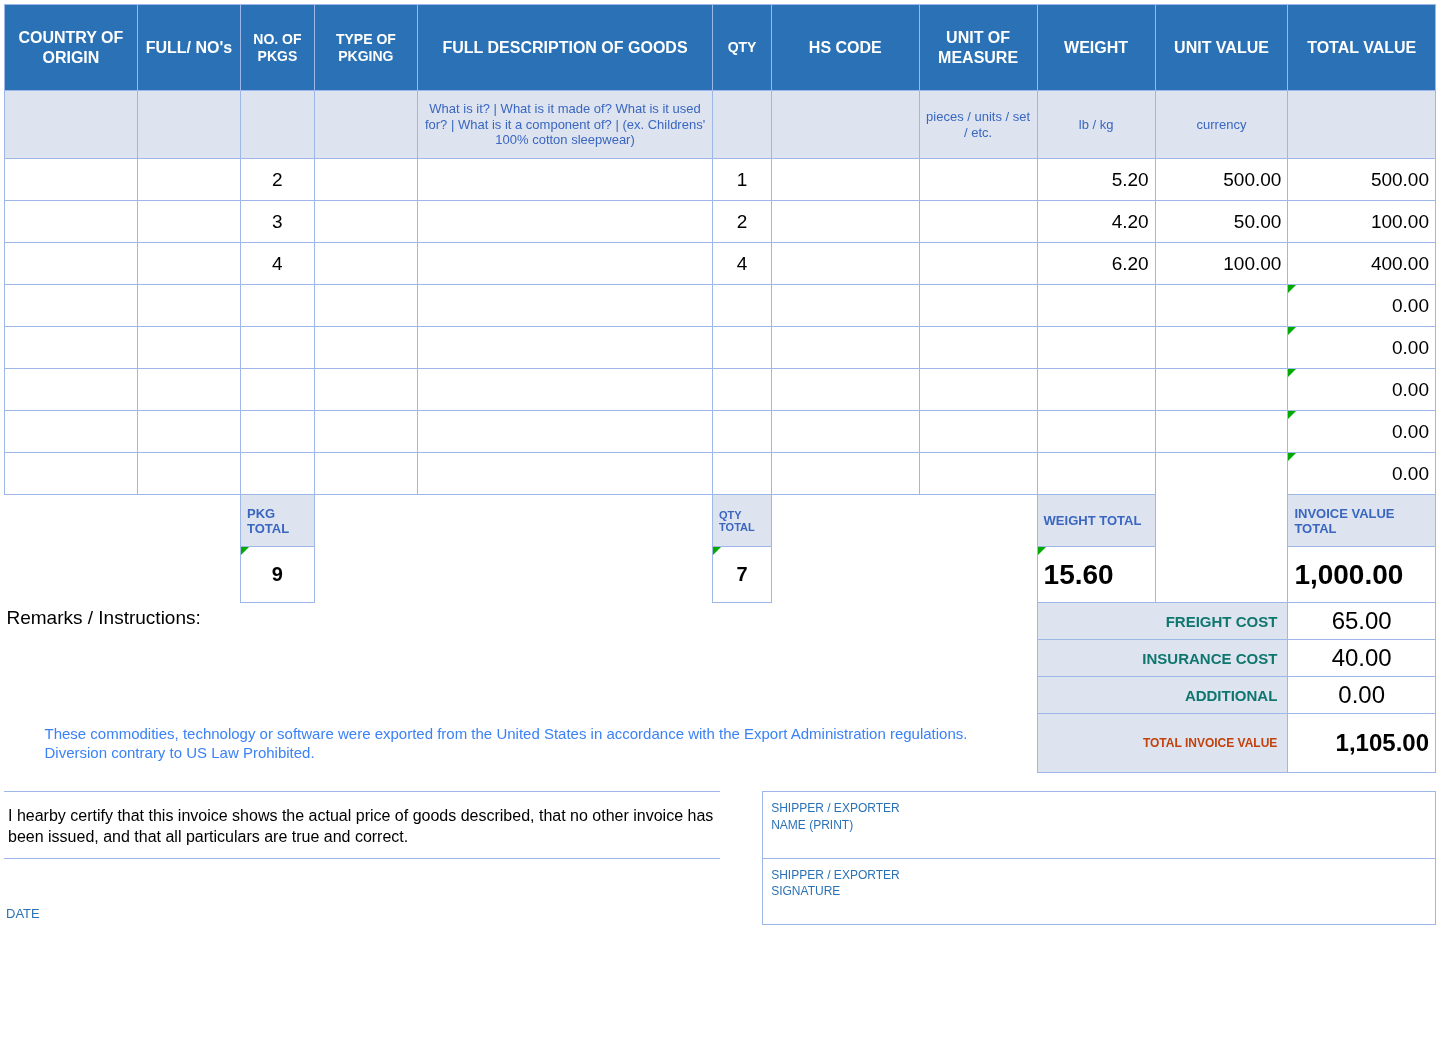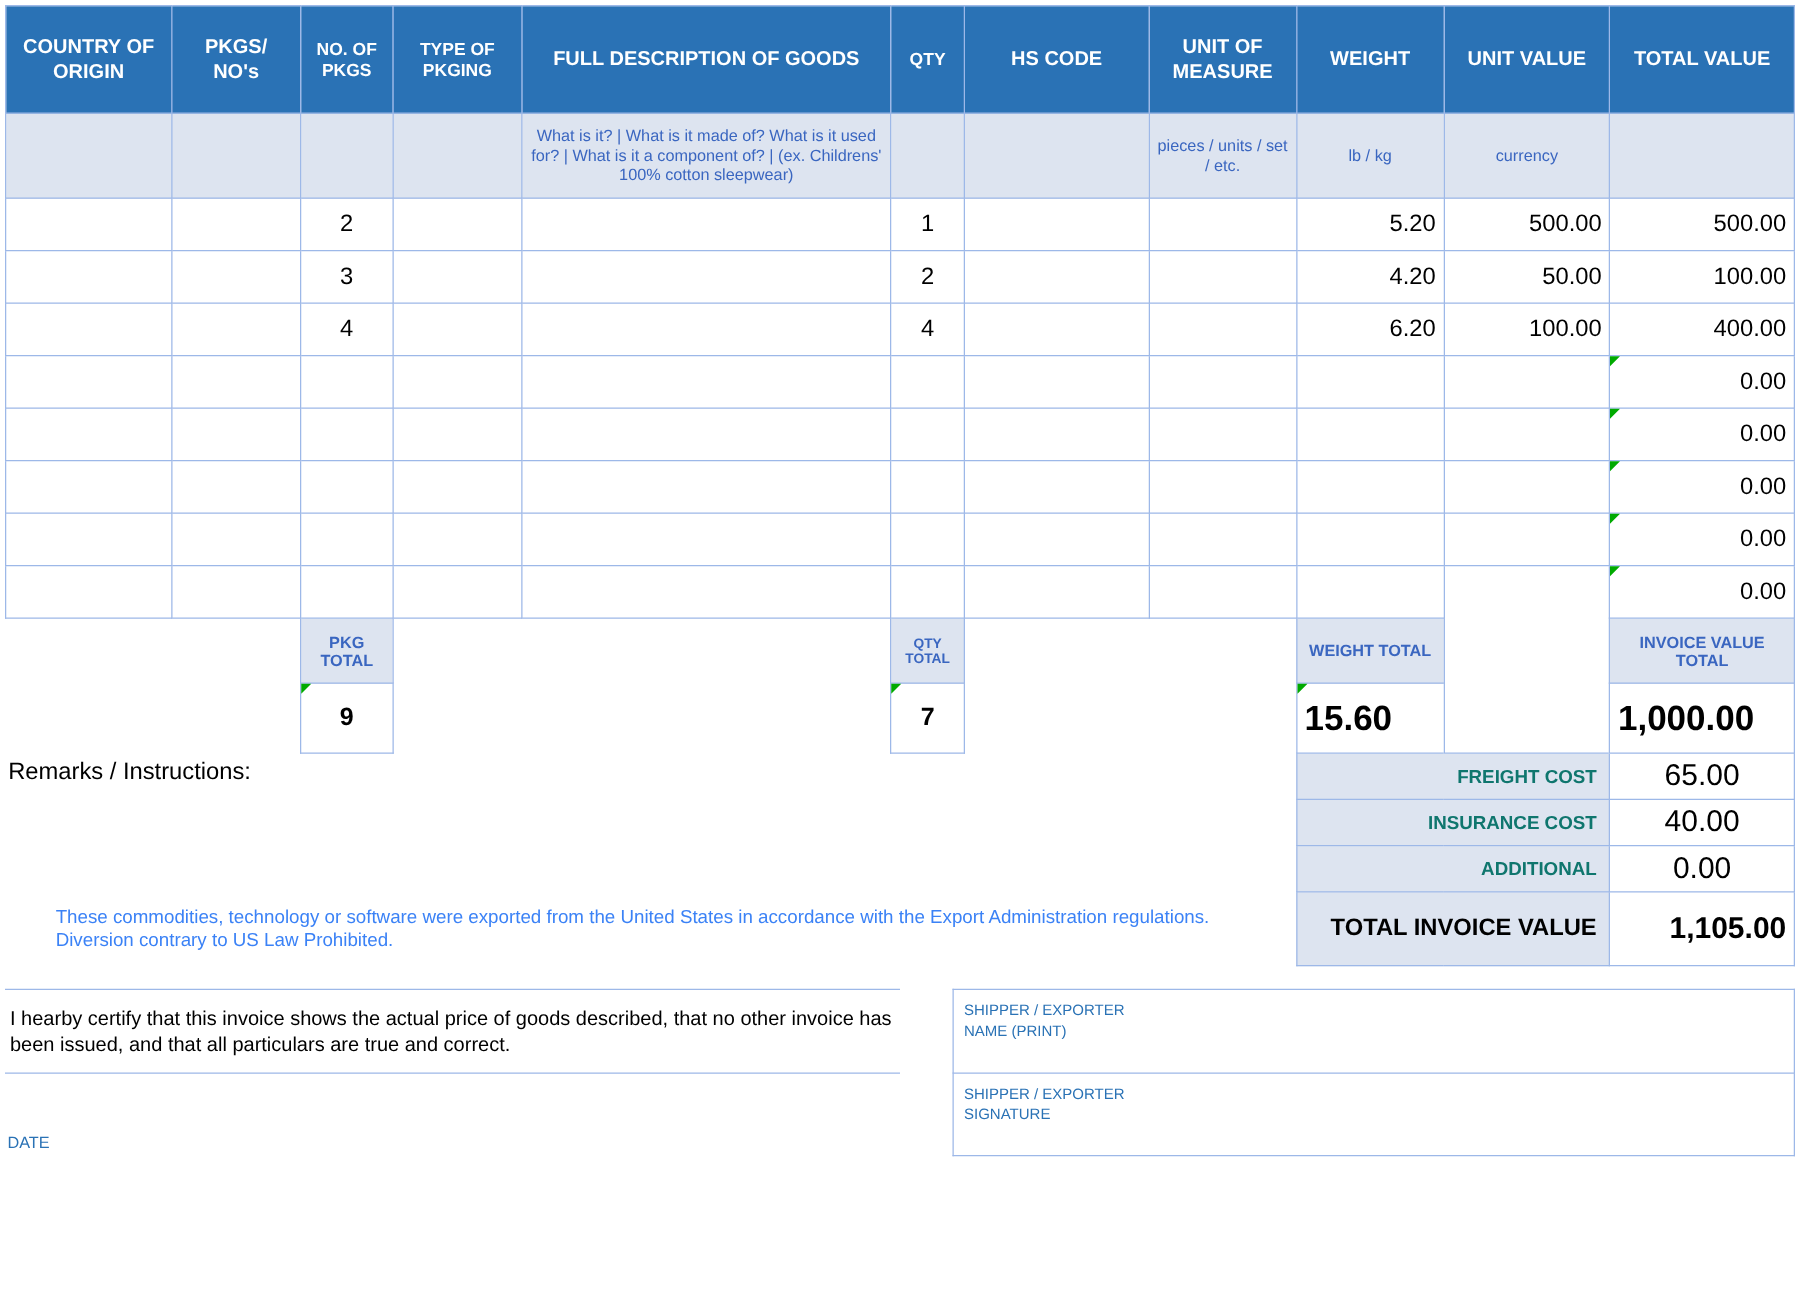--- a/index.html
+++ b/index.html
@@ -38,21 +38,21 @@
     font-size: 13px;
     height: 68px;
     line-height: 1.2;
   }
   .num-c { text-align: center; font-size: 19px; }
   .num-r { text-align: right; font-size: 19px; }
   .tot-lbl {
     background: #dde4f0;
     color: #3a66c0;
     font-weight: bold;
-    text-align: center;
+    text-align: left;
     font-size: 13px;
     height: 52px;
   }
   .tot-val {
     text-align: center;
     font-weight: bold;
     font-size: 20px;
     height: 56px;
   }
   .tot-val-r {
@@ -71,24 +71,24 @@
     padding-right: 10px;
     height: 30px;
   }
   .cost-val {
     text-align: center;
     font-size: 24px;
     height: 30px;
   }
   .tinv-lbl {
     background: #dde4f0;
-    color: #000000;
+    color: #c2410c;
     font-weight: bold;
     text-align: right;
-    font-size: 19px;
+    font-size: 12px;
     padding-right: 10px;
     height: 42px;
   }
   .tinv-val {
     text-align: right;
     font-weight: bold;
     font-size: 24px;
     height: 42px;
   }
   .tri {
@@ -157,21 +157,21 @@
     <col style="width:10.0%">
       <col style="width:8.0%">
       <col style="width:8.0%">
     <col style="width:9.0%">
       <col style="width:10.0%">
   </colgroup>
 
   <tbody>
       <tr>
     <th class="hdr">COUNTRY OF ORIGIN</th>
-    <th class="hdr">PKGS/ NO's</th>
+    <th class="hdr">FULL/ NO's</th>
     <th class="hdr" style="font-size:14px">NO. OF PKGS</th>
     <th class="hdr" style="font-size:14px">TYPE OF PKGING</th>
     <th class="hdr">FULL DESCRIPTION OF GOODS</th>
     <th class="hdr" style="font-size:14px">QTY</th>
     <th class="hdr">HS CODE</th>
     <th class="hdr">UNIT OF MEASURE</th>
     <th class="hdr">WEIGHT</th>
     <th class="hdr">UNIT VALUE</th>
     <th class="hdr">TOTAL VALUE</th>
   </tr>

